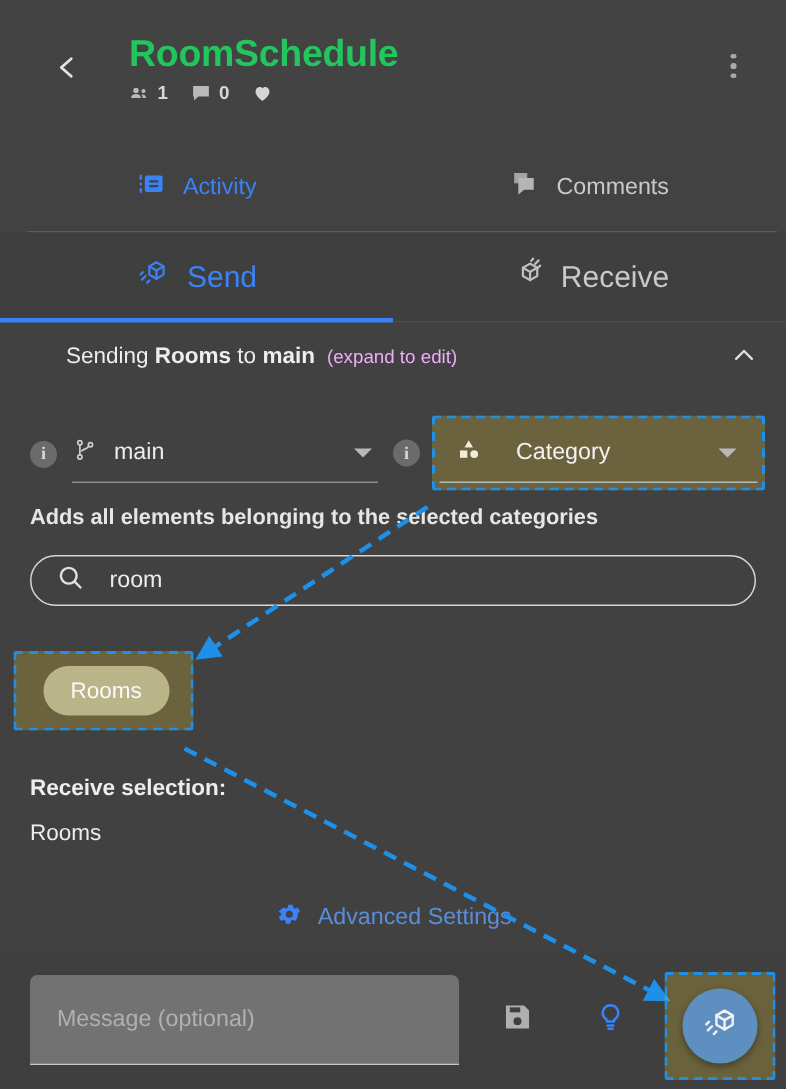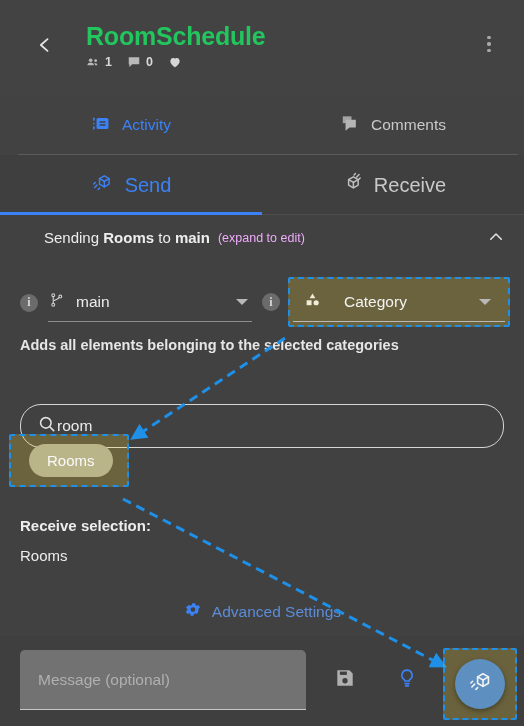--- a/index.html
+++ b/index.html
@@ -285,28 +285,29 @@
     left: 20px;
     top: 122px;
     font-size: 14.5px;
     font-weight: bold;
     color: #e6e6e6;
   }
 
   .search-box {
     position: absolute;
     left: 20px;
-    top: 189px;
+    top: 155px;
     width: 484px;
-    height: 44px;
+    height: 34px;
     box-sizing: border-box;
     border: 1px solid #d6d6d6;
     border-radius: 21px;
     display: flex;
     align-items: center;
+    gap: 16px;
     padding: 0 16px;
     background: transparent;
     cursor: text;
   }
   .search-val {
     font-size: 15.5px;
     color: #ececec;
     border: none;
     outline: none;
     background: transparent;

